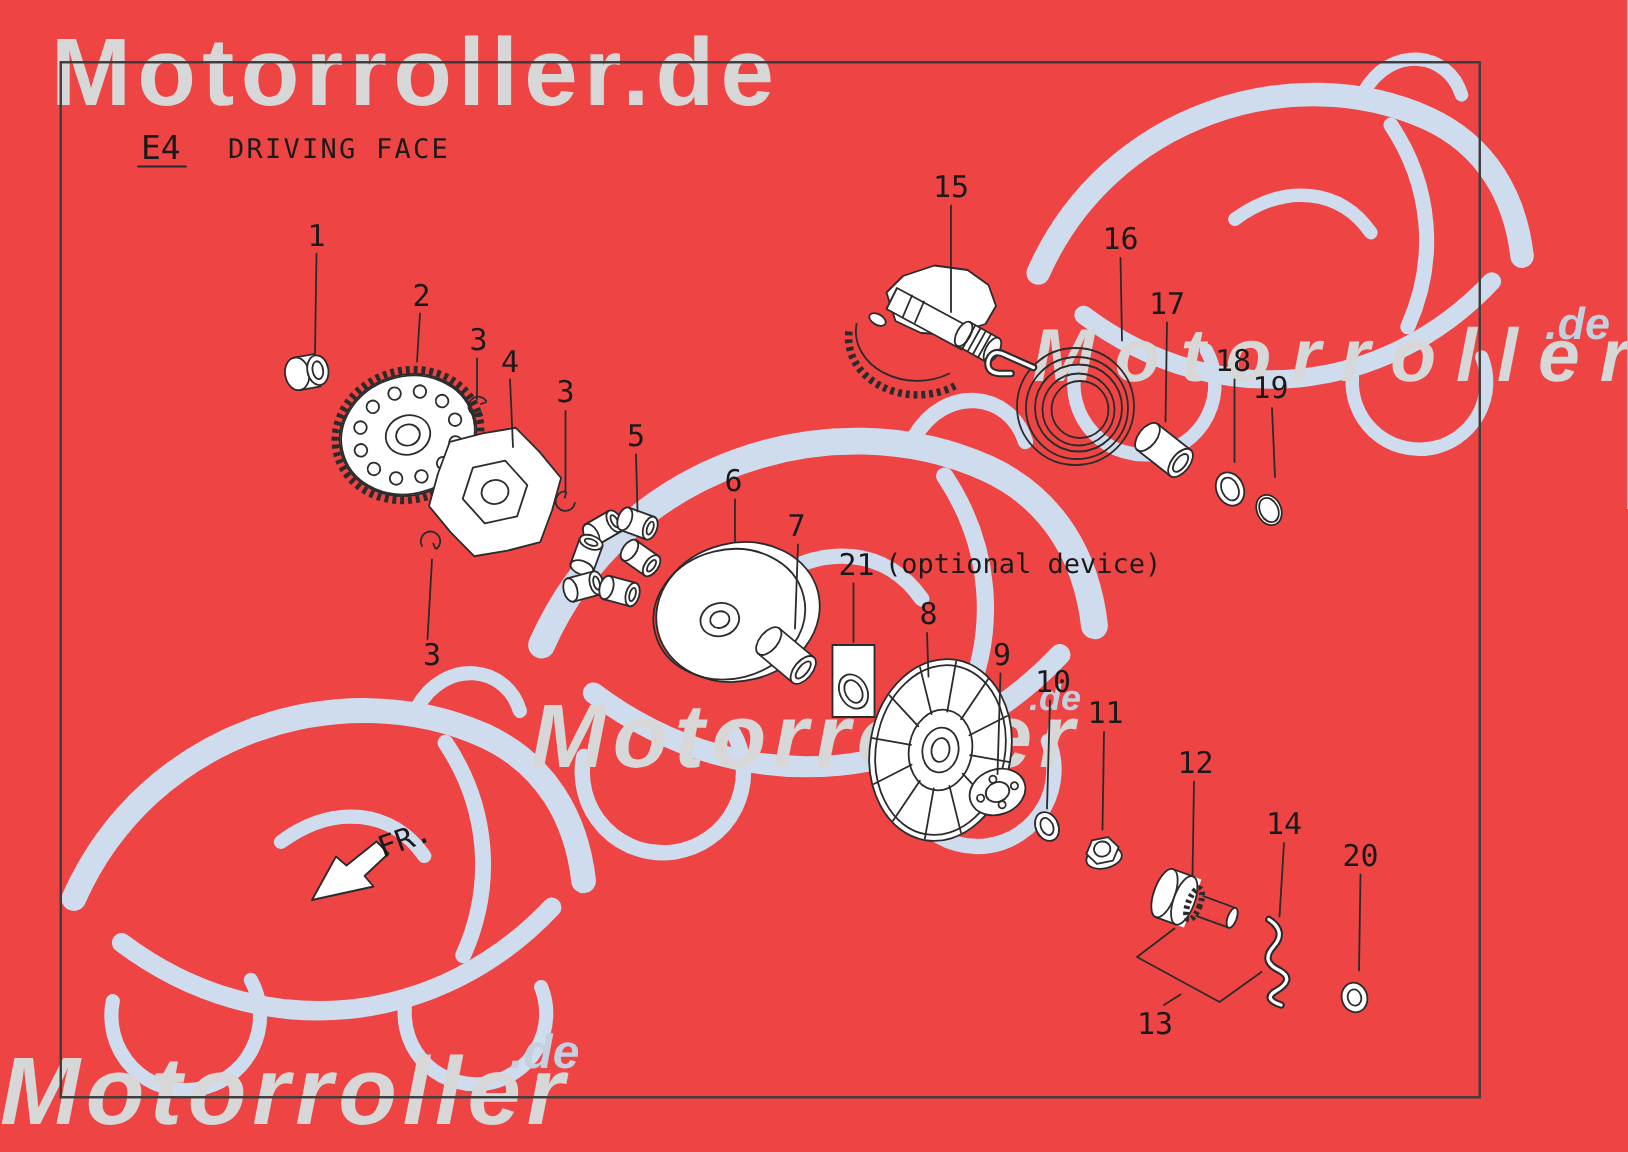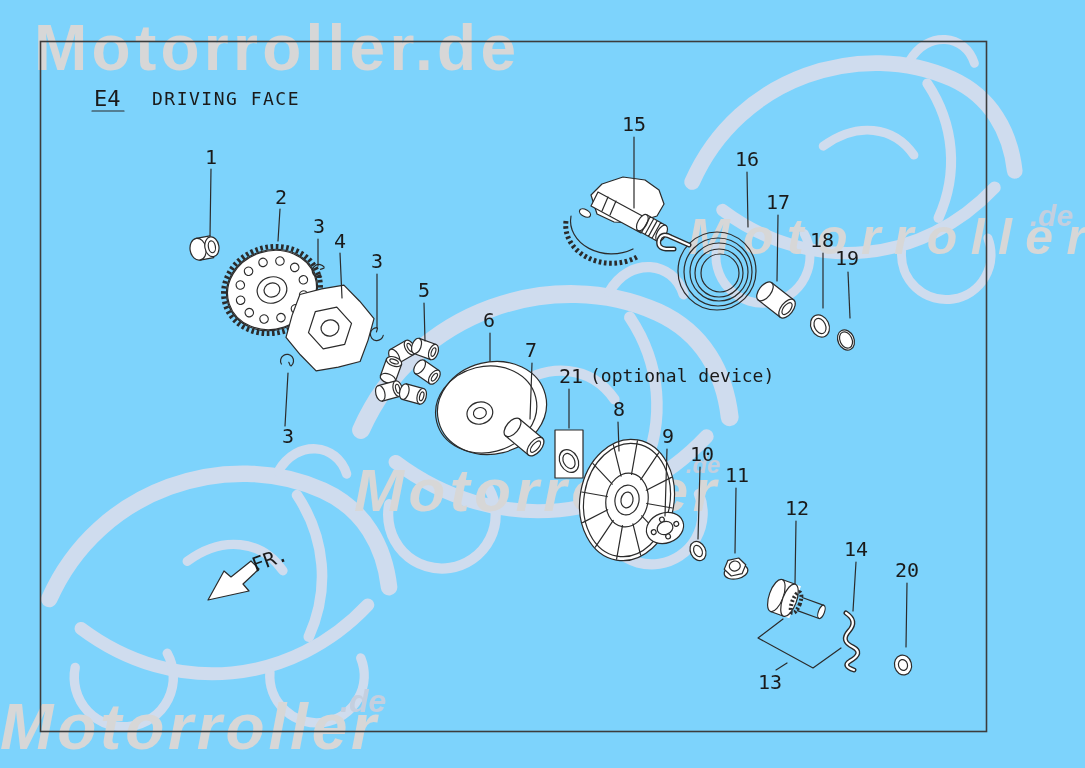--- a/index.html
+++ b/index.html
@@ -1,16 +1,16 @@
 <!DOCTYPE html>
 <html><head>
 <meta charset="utf-8">
 <style>
   html,body{margin:0;padding:0;background:#ffffff;}
-  .page{position:relative;width:1085px;height:768px;background:#7dd3fc;overflow:hidden;
+  .page{position:relative;width:1085px;height:768px;background:#ef4444;overflow:hidden;
         font-family:"DejaVu Sans Mono",monospace;}
   svg{display:block}
   
   .part{fill:#ffffff;stroke:#2b2b2b;stroke-width:1.2;stroke-linejoin:round;stroke-linecap:round;}
   .ln{fill:none;stroke:#2b2b2b;stroke-width:1.2;stroke-linejoin:round;stroke-linecap:round;}
   .teeth{fill:none;stroke:#2b2b2b;stroke-width:5;stroke-dasharray:2.6 2.6;}
   .teeth-fine{fill:none;stroke:#2b2b2b;stroke-width:4;stroke-dasharray:2 2;}
   .dbl{fill:none;stroke:#2b2b2b;stroke-width:5;stroke-linecap:round;}
   .dbl-in{fill:none;stroke:#ffffff;stroke-width:2.2;stroke-linecap:round;}
   

